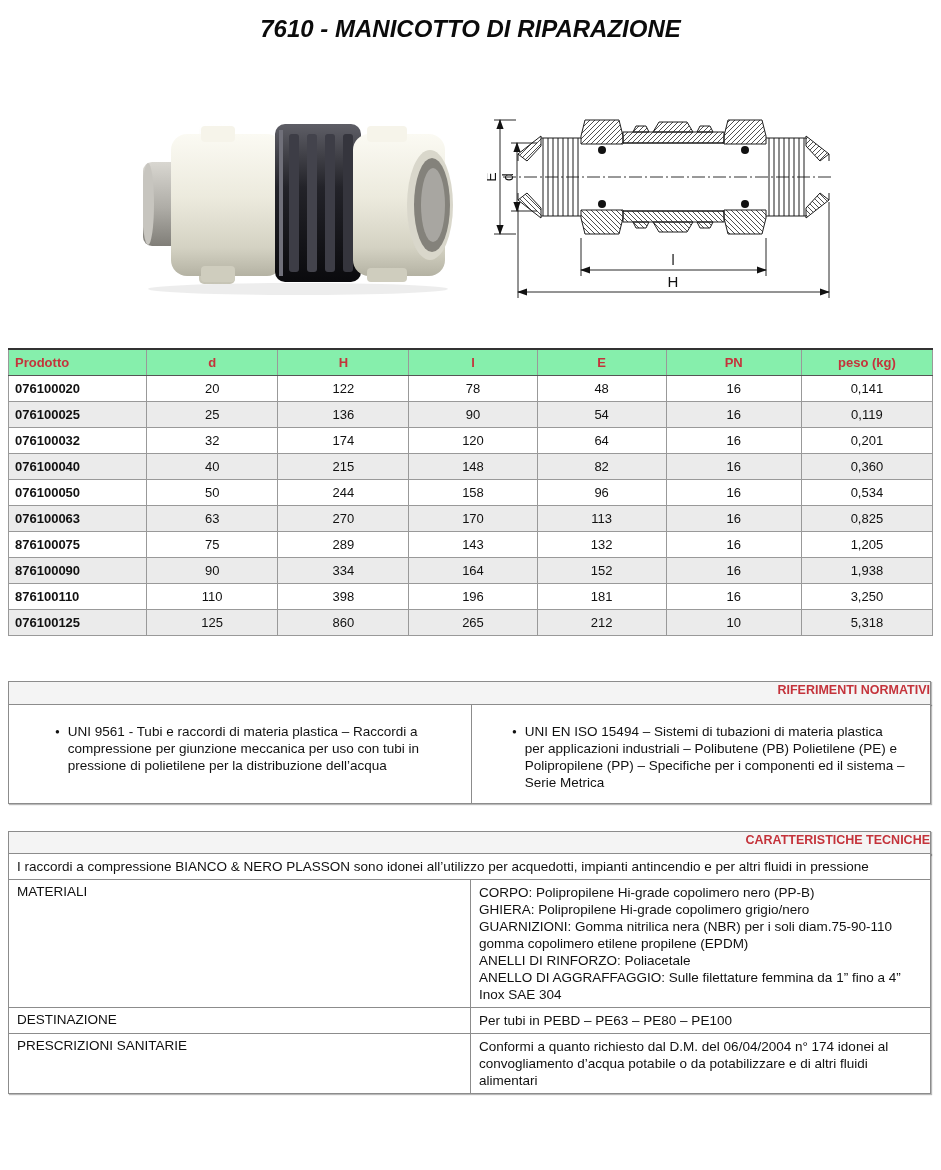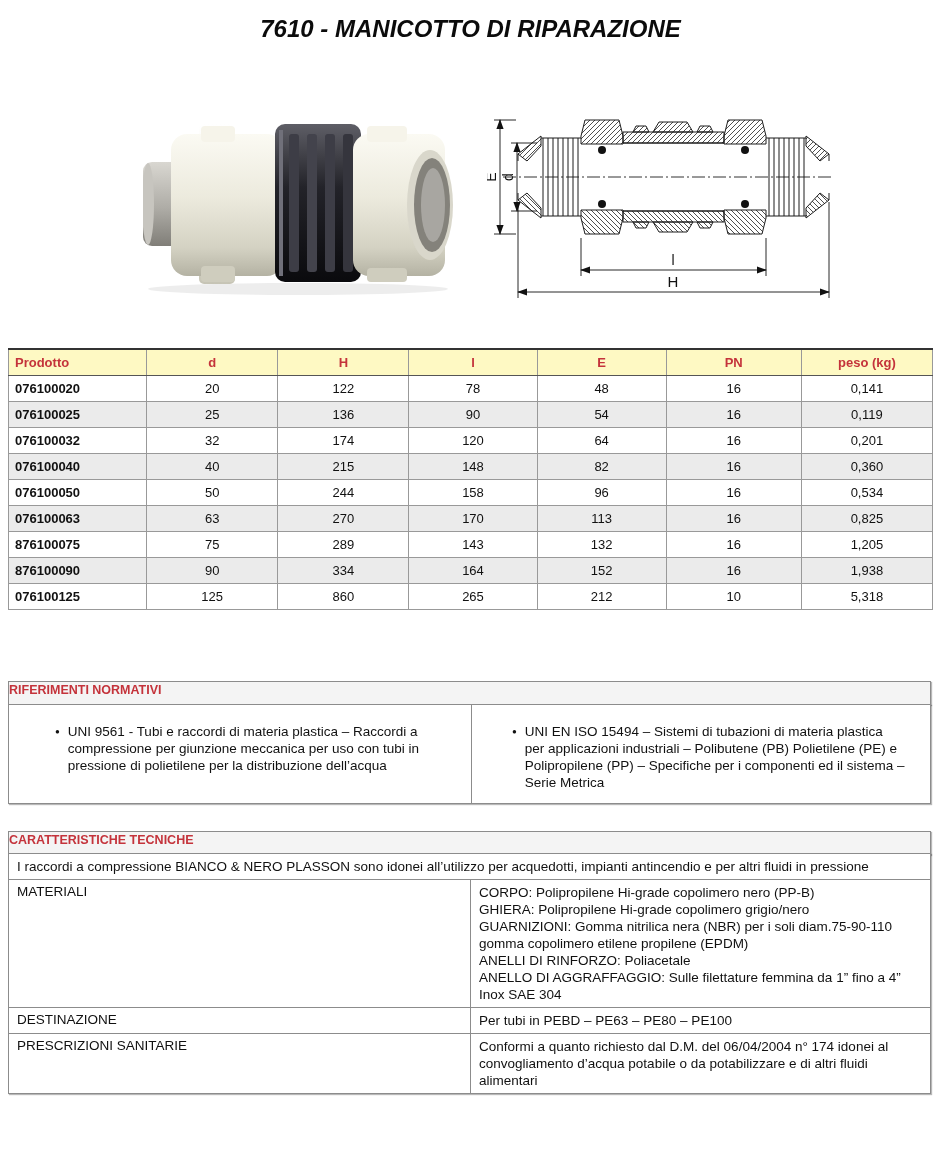--- a/index.html
+++ b/index.html
@@ -13,29 +13,29 @@
            font-size:24px; font-weight:bold; color:#0b0b0b;font-style:italic; }
 
   .photo   { position:absolute; left:143px; top:100px; width:312px; height:196px; }
   .drawing { position:absolute; left:487px; top:108px; width:348px; height:194px; }
 
   
   table.dims { position:absolute; left:8px; top:348px; width:925px;
                border-collapse:collapse; table-layout:fixed;
                border:1px solid #666; border-top:2px solid #333; }
   table.dims th, table.dims td { border:1px solid #999; height:26px; font-size:13px; padding:0; text-align:center; }
-  table.dims thead th { color:var(--accent); font-weight:bold; border-bottom:1px solid #555; background:#fef9c3; }
+  table.dims thead th { color:var(--accent); font-weight:bold; border-bottom:1px solid #555; background:#86efac; }
   table.dims th:first-child, table.dims td:first-child { text-align:left; padding-left:6px; }
   table.dims tbody td:first-child { font-weight:bold; }
   table.dims tbody tr:nth-child(even) { background:#ebebeb; }
 
   
   .bar { position:absolute; left:8px; width:923px; height:24px; background:#f4f4f4;
          border:1px solid var(--bgray); box-shadow:1px 1px 1px rgba(0,0,0,.28);
-         text-align:left; font-size:12.5px; font-weight:bold; color:var(--accent); line-height:17px; }
+         text-align:right; font-size:12.5px; font-weight:bold; color:var(--accent); line-height:17px; }
   .body-box { position:absolute; left:8px; width:923px; background:#fff;
               border:1px solid var(--bgray); box-shadow:1px 1px 1px rgba(0,0,0,.28); }
 
   #rif-bar { top:681px; }
   #rif-body { top:704px; height:100px; display:flex; }
   .rif-col { flex:0 0 462px; padding:18px 30px 0 46px; }
   .rif-col + .rif-col { flex:1 1 auto; border-left:1px solid var(--bgray); padding-left:40px; padding-right:24px; }
   .bullet-item { display:flex; gap:8px; font-size:13.5px; line-height:1.27; }
   .bullet { font-size:8px; padding-top:4px; }
 
@@ -260,20 +260,29 @@
         <tr>
           <td>876100090</td>
           <td>90</td>
           <td>334</td>
           <td>164</td>
           <td>152</td>
           <td>16</td>
           <td>1,938</td>
         </tr>
         <tr>
+          <td>876100110</td>
+          <td>110</td>
+          <td>398</td>
+          <td>196</td>
+          <td>181</td>
+          <td>16</td>
+          <td>3,250</td>
+        </tr>
+        <tr>
           <td>076100125</td>
           <td>125</td>
           <td>860</td>
           <td>265</td>
           <td>212</td>
           <td>10</td>
           <td>5,318</td>
         </tr>
       </tbody>
   </table>

